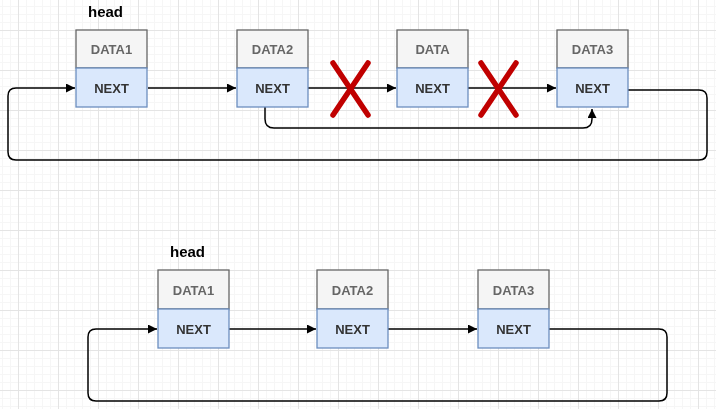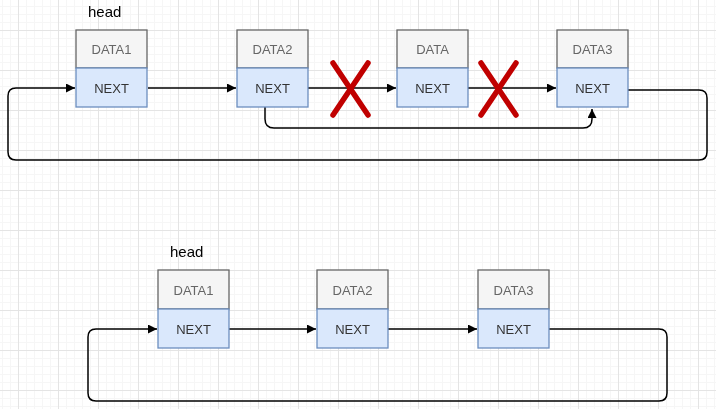--- a/index.html
+++ b/index.html
@@ -13,20 +13,21 @@
     height: 409px;
     overflow: hidden;
     background-color: #ffffff;
     background-image:
       linear-gradient(to right, #e4e4e4 1px, transparent 1px),
       linear-gradient(to bottom, #e4e4e4 1px, transparent 1px),
       linear-gradient(to right, #f6f6f6 1px, transparent 1px),
       linear-gradient(to bottom, #f6f6f6 1px, transparent 1px);
     background-size: 40px 40px, 40px 40px, 8px 8px, 8px 8px;
     background-position: 18px 30px, 18px 30px, 2px 6px, 2px 6px;
+    font-weight: bold;
   }
   .diagram-svg {
     position: absolute;
     left: 0;
     top: 0;
   }
   .node-label {
     font-family: "Liberation Sans", sans-serif;
     font-size: 13px;
   }

